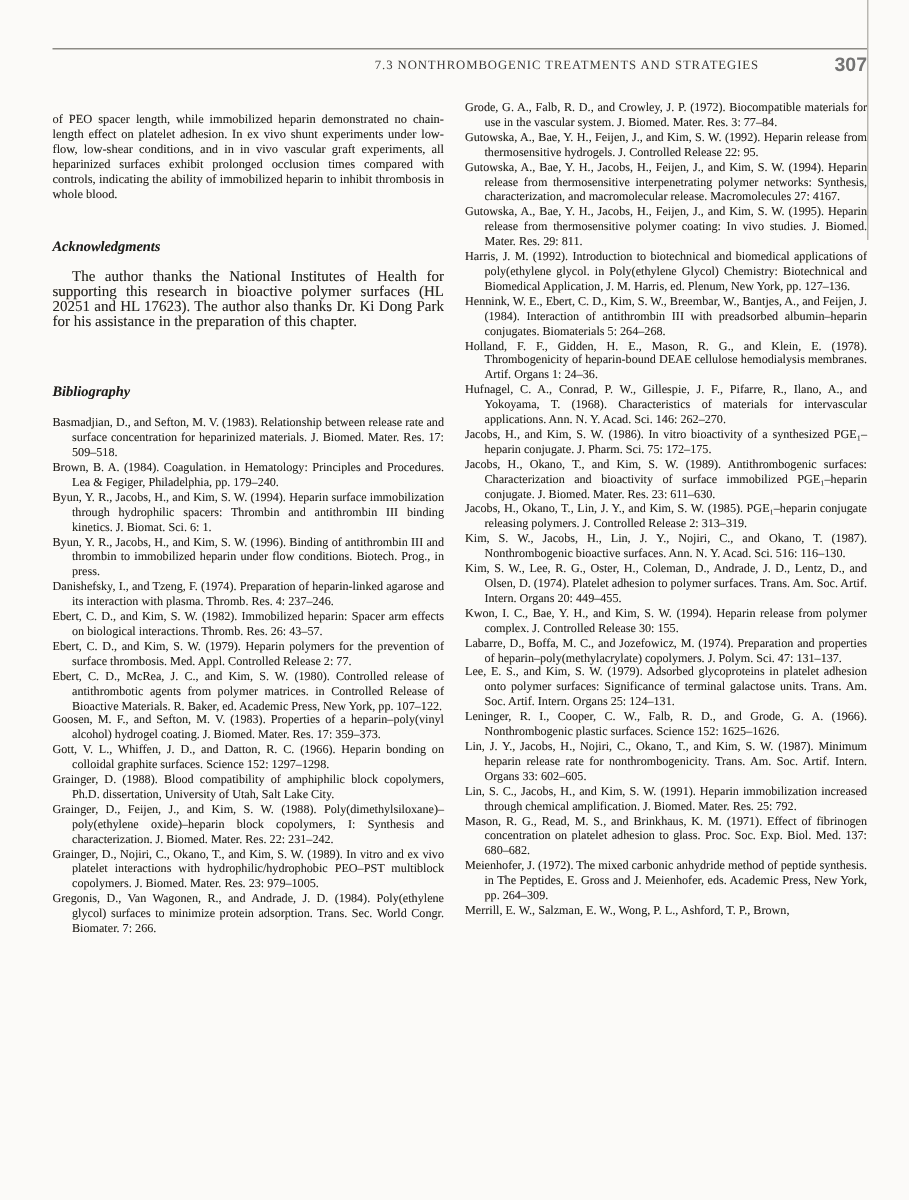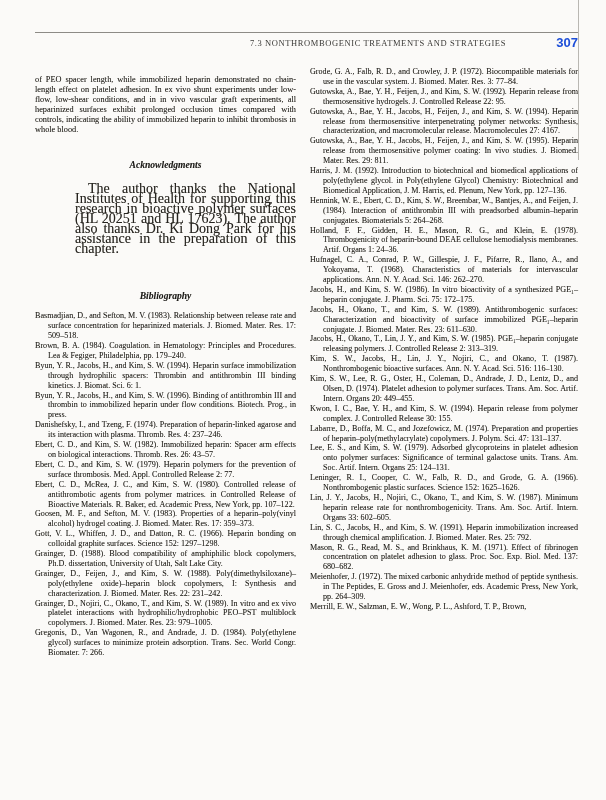--- a/index.html
+++ b/index.html
@@ -52,53 +52,51 @@
     color: #3a3936;
     white-space: nowrap;
   }
   .running-head-page {
     position: absolute;
     right: 0;
     top: 0;
     font-size: 13px;
     font-weight: bold;
     font-family: "Liberation Sans", "DejaVu Sans", sans-serif;
-    color: #1d4ed8;
+    color: #737373;
   }
   .columns {
     display: flex;
     gap: 14px;
     margin-top: 10px;
   }
   .col-left { width: 261px; }
   .col-right { width: 268px; }
   .body-par {
     font-size: 8.3px;
     line-height: 10px;
     text-align: justify;
     color: #26241f;
     text-shadow: 0 0 0.4px rgba(40,38,32,0.35);
   }
   .section-heading {
-    text-align: center;
     font-size: 9.6px;
     font-weight: bold;
     font-style: italic;
     margin: 24px 0 10px 0;
     color: #1e1d1a;
     text-shadow: 0 0 0.4px rgba(40,38,32,0.35);
   }
   .ack-par {
-    font-size: 14px;
+    font-size: 10px;
     line-height: 10px;
     text-align: justify;
     text-indent: 13px;
     color: #26241f;
     text-shadow: 0 0 0.4px rgba(40,38,32,0.35);
-    margin-left: 40px;
   }
   .bib-heading {
     margin-top: 36px;
   }
   .bib-list {
     margin: 0;
     padding: 0;
     list-style: none;
   }
   .bib-list li {

